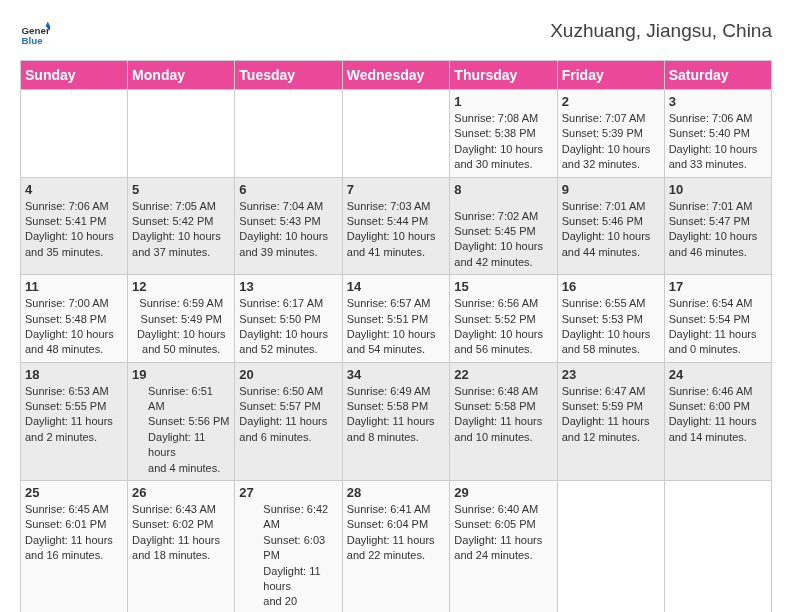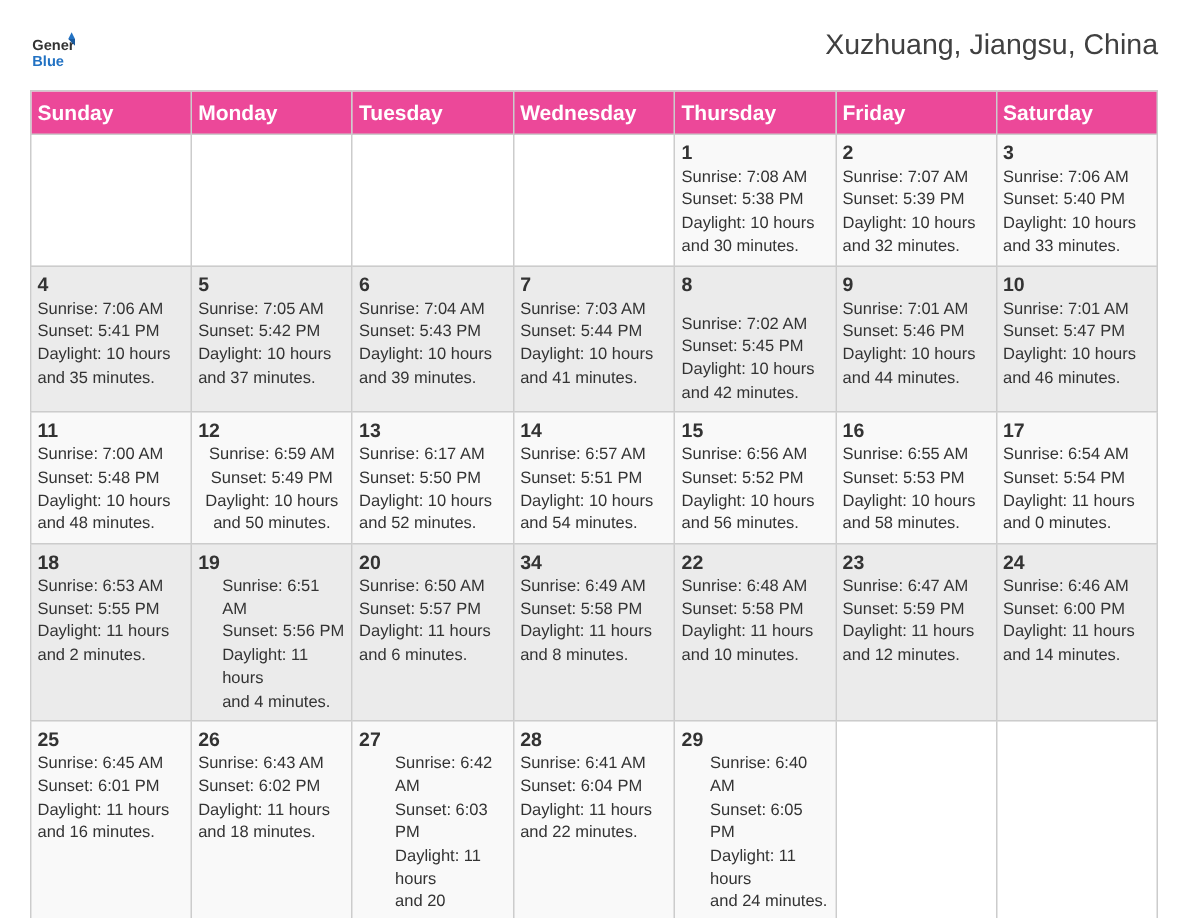--- a/index.html
+++ b/index.html
@@ -316,21 +316,21 @@
         </td>
         <td>
           <span class="day-num">28</span>
           <div class="day-info" style="white-space: pre-line;">Sunrise: 6:41 AM
 Sunset: 6:04 PM
 Daylight: 11 hours
 and 22 minutes.</div>
         </td>
         <td>
           <span class="day-num">29</span>
-          <div class="day-info" style="white-space: pre-line; margin-left: 19px;">Sunrise: 6:40 AM
+          <div class="day-info" style="white-space: pre-line;">Sunrise: 6:40 AM
 Sunset: 6:05 PM
 Daylight: 11 hours
 and 24 minutes.</div>
         </td>
         <td class="empty-cell"></td>
         <td class="empty-cell"></td>
       </tr>
     </tbody>
 </table>
 

